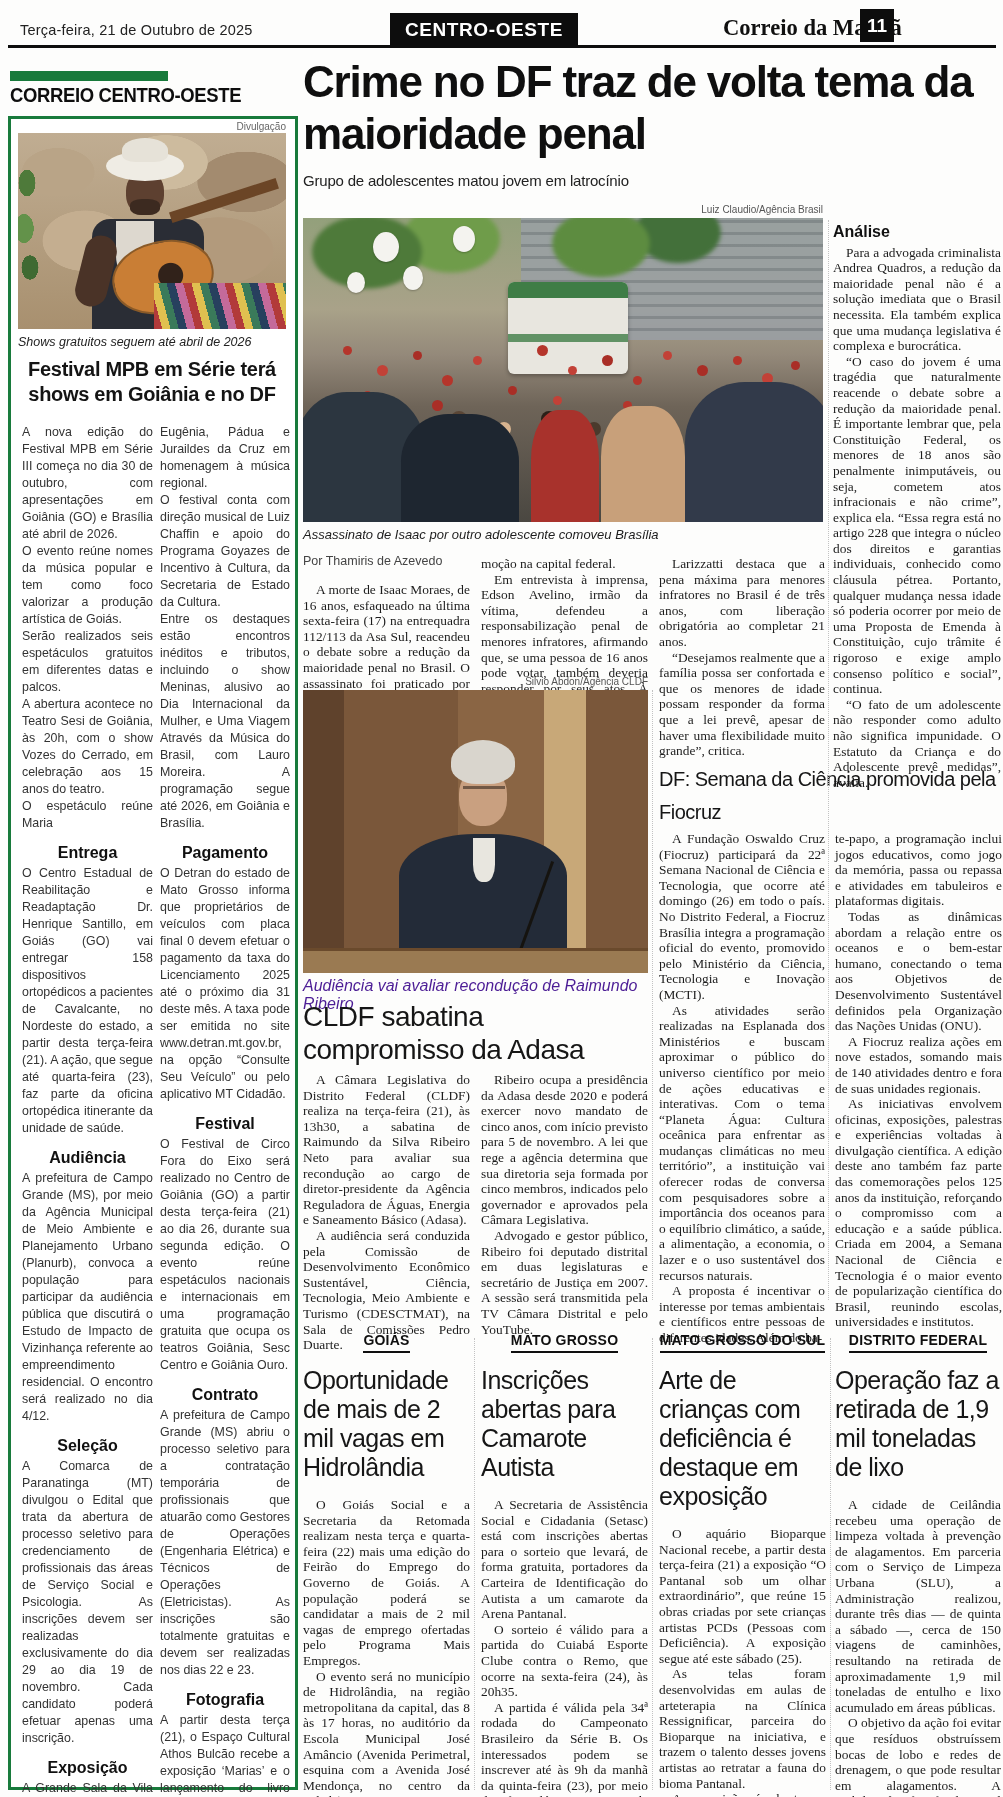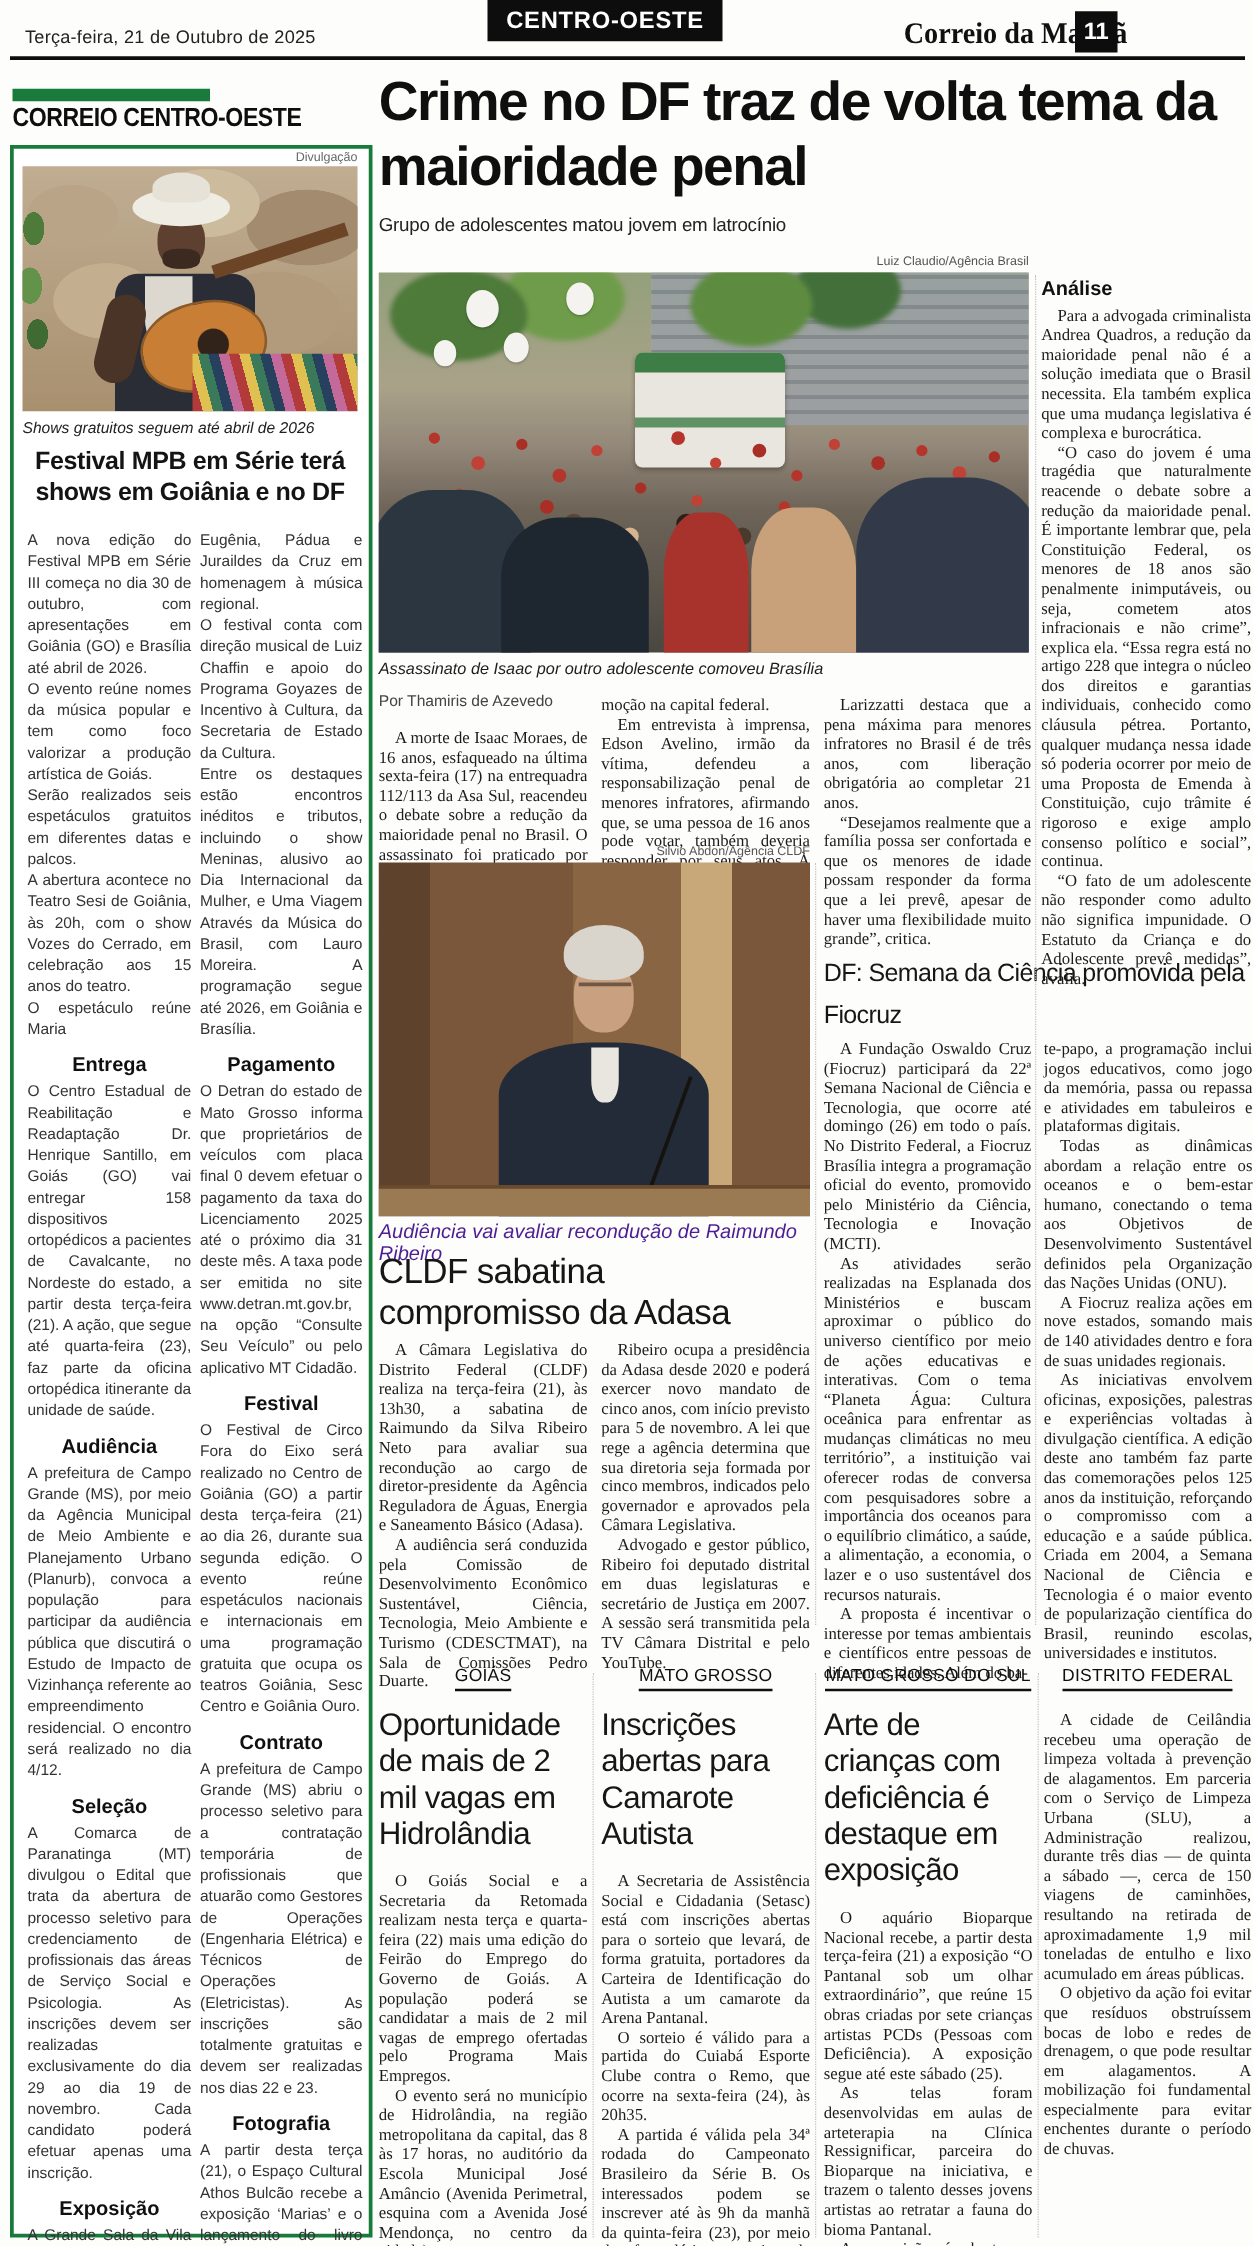--- a/index.html
+++ b/index.html
@@ -2,21 +2,21 @@
 <html lang="pt-BR"><head>
 <meta charset="utf-8">
 <style>
   html,body{margin:0;padding:0;background:#fff;}
   #page{position:relative;width:1003px;height:1797px;background:#fdfdfc;overflow:hidden;
         font-family:"Liberation Sans",sans-serif;color:#1b1b1b;}
   .abs{position:absolute;}
 
   
   #dateline{left:20px;top:22px;font-size:14.5px;color:#222;letter-spacing:.2px;}
-  #section-box{left:390px;top:0;width:188px;height:33px;background:#0d0d0d;color:#fff;
+  #section-box{left:390px;top:13px;width:188px;height:33px;background:#0d0d0d;color:#fff;
     display:flex;align-items:center;justify-content:center;font-weight:700;font-size:19px;letter-spacing:.6px;}
   #masthead{left:723px;top:14px;font-family:"Liberation Serif",serif;font-weight:700;font-size:24px;
     color:#101010;transform:scaleX(.94);transform-origin:left;white-space:nowrap;}
   #pagenum-box{left:860px;top:9px;width:34px;height:33px;background:#0d0d0d;color:#fff;
     display:flex;align-items:center;justify-content:center;font-weight:700;font-size:19px;}
   #header-rule{left:8px;top:45px;width:988px;height:3px;background:#0d0d0d;}
 
   
   #lm-bar{left:10px;top:71px;width:158px;height:10px;}
   #lm-title{left:10px;top:83px;font-size:21px;font-weight:800;letter-spacing:-.4px;color:#0e0e0e;
@@ -63,21 +63,21 @@
 
   
   #fio-headline{left:659px;top:763px;width:344px;font-size:20px;line-height:33px;font-weight:500;
     letter-spacing:-.5px;color:#161616;}
   #fio-col1{left:659px;top:831px;width:166px;}
   #fio-col2{left:835px;top:831px;width:167px;}
 
   
   .ba{top:1332px;width:167px;}
   #ba0{left:303px;} #ba1{left:481px;} #ba2{left:659px;} #ba3{left:835px;width:166px;}
-  .ba .kicker{display:block;text-align:center;font-size:14px;font-weight:400;color:#0f0f0f;letter-spacing:.2px;}
+  .ba .kicker{display:block;text-align:center;font-size:14px;font-weight:700;color:#0f0f0f;letter-spacing:.2px;}
   .ba .kicker span{display:inline-block;border-bottom:2.5px solid #0f0f0f;padding-bottom:3px;}
   .ba h3{margin:13px 0 0;font-size:25px;line-height:29px;font-weight:500;letter-spacing:-.5px;color:#161616;}
   .ba .body{margin-top:15px;}
 
   
   .vrule{border-left:1px dotted #c2c2c2;width:0;}
   #vr-rail{left:828px;top:220px;height:1080px;}
   #vr-mid{left:652px;top:690px;height:610px;}
   #vr-b1{left:474px;top:1338px;height:452px;}
   #vr-b2{left:652px;top:1338px;height:452px;}
@@ -318,20 +318,21 @@
     <span class="kicker"><span>MATO GROSSO DO SUL</span></span>
     <h3>Arte de crianças com deficiência é destaque em exposição</h3>
     <div class="body serif">
         <p>O aquário Bioparque Nacional recebe, a partir desta terça-feira (21) a exposição “O Pantanal sob um olhar extraordinário”, que reúne 15 obras criadas por sete crianças artistas PCDs (Pessoas com Deficiência). A exposição segue até este sábado (25).</p>
         <p>As telas foram desenvolvidas em aulas de arteterapia na Clínica Ressignificar, parceira do Bioparque na iniciativa, e trazem o talento desses jovens artistas ao retratar a fauna do bioma Pantanal.</p>
         <p>A exposição é aberta ao público e faz parte da programação cultural do Bioparque, reforçando a Inclusão, Educação Ambiental e Cultura e Lazer.</p>
       </div>
   </div>
   <div class="abs ba" id="ba3">
     <span class="kicker"><span>DISTRITO FEDERAL</span></span>
+    <h3>Operação faz a retirada de 1,9 mil toneladas de lixo</h3>
     <div class="body serif">
         <p>A cidade de Ceilândia recebeu uma operação de limpeza voltada à prevenção de alagamentos. Em parceria com o Serviço de Limpeza Urbana (SLU), a Administração realizou, durante três dias — de quinta a sábado —, cerca de 150 viagens de caminhões, resultando na retirada de aproximadamente 1,9 mil toneladas de entulho e lixo acumulado em áreas públicas.</p>
         <p>O objetivo da ação foi evitar que resíduos obstruíssem bocas de lobo e redes de drenagem, o que pode resultar em alagamentos. A mobilização foi fundamental especialmente para evitar enchentes durante o período de chuvas.</p>
       </div>
   </div>
 
   <div class="abs vrule" id="vr-rail"></div>
   <div class="abs vrule" id="vr-mid"></div>
   <div class="abs vrule" id="vr-b1"></div>
   <div class="abs vrule" id="vr-b2"></div>

